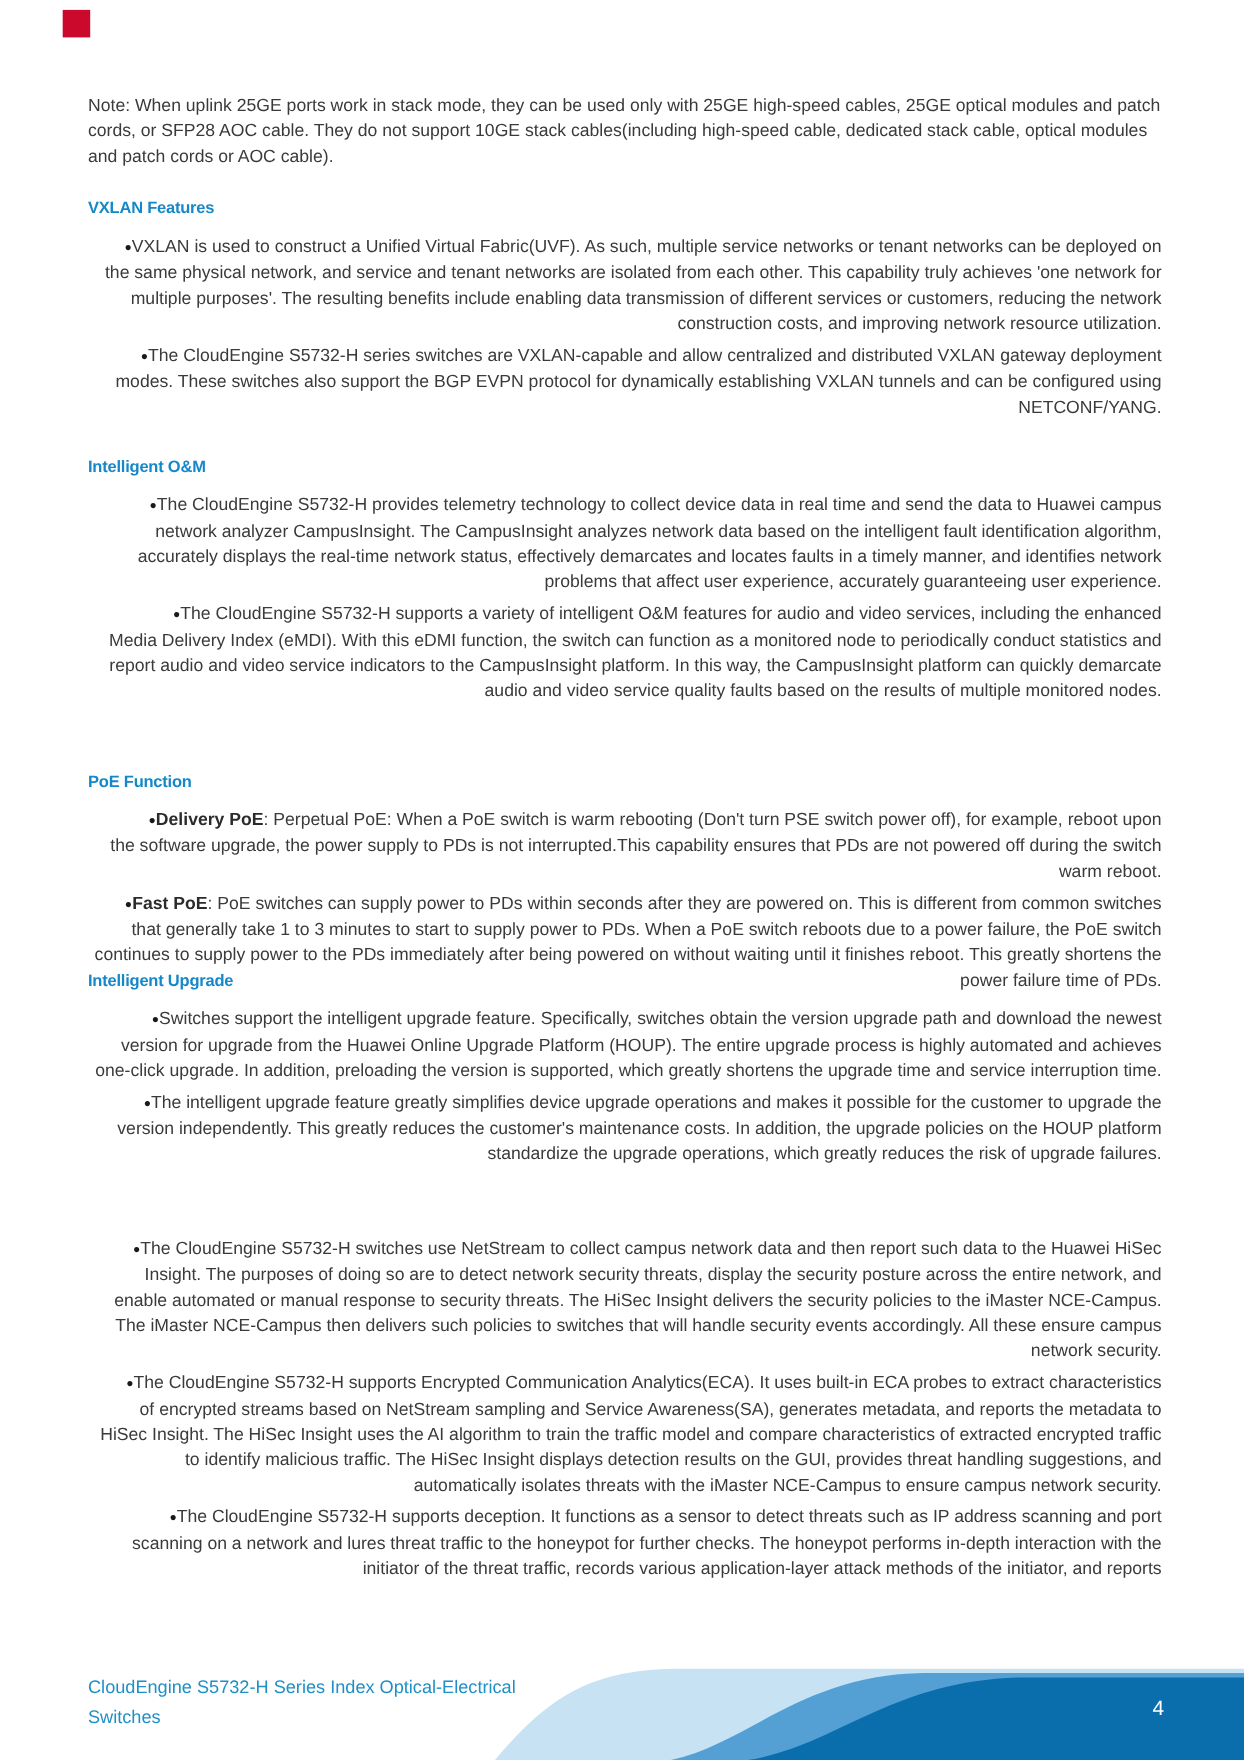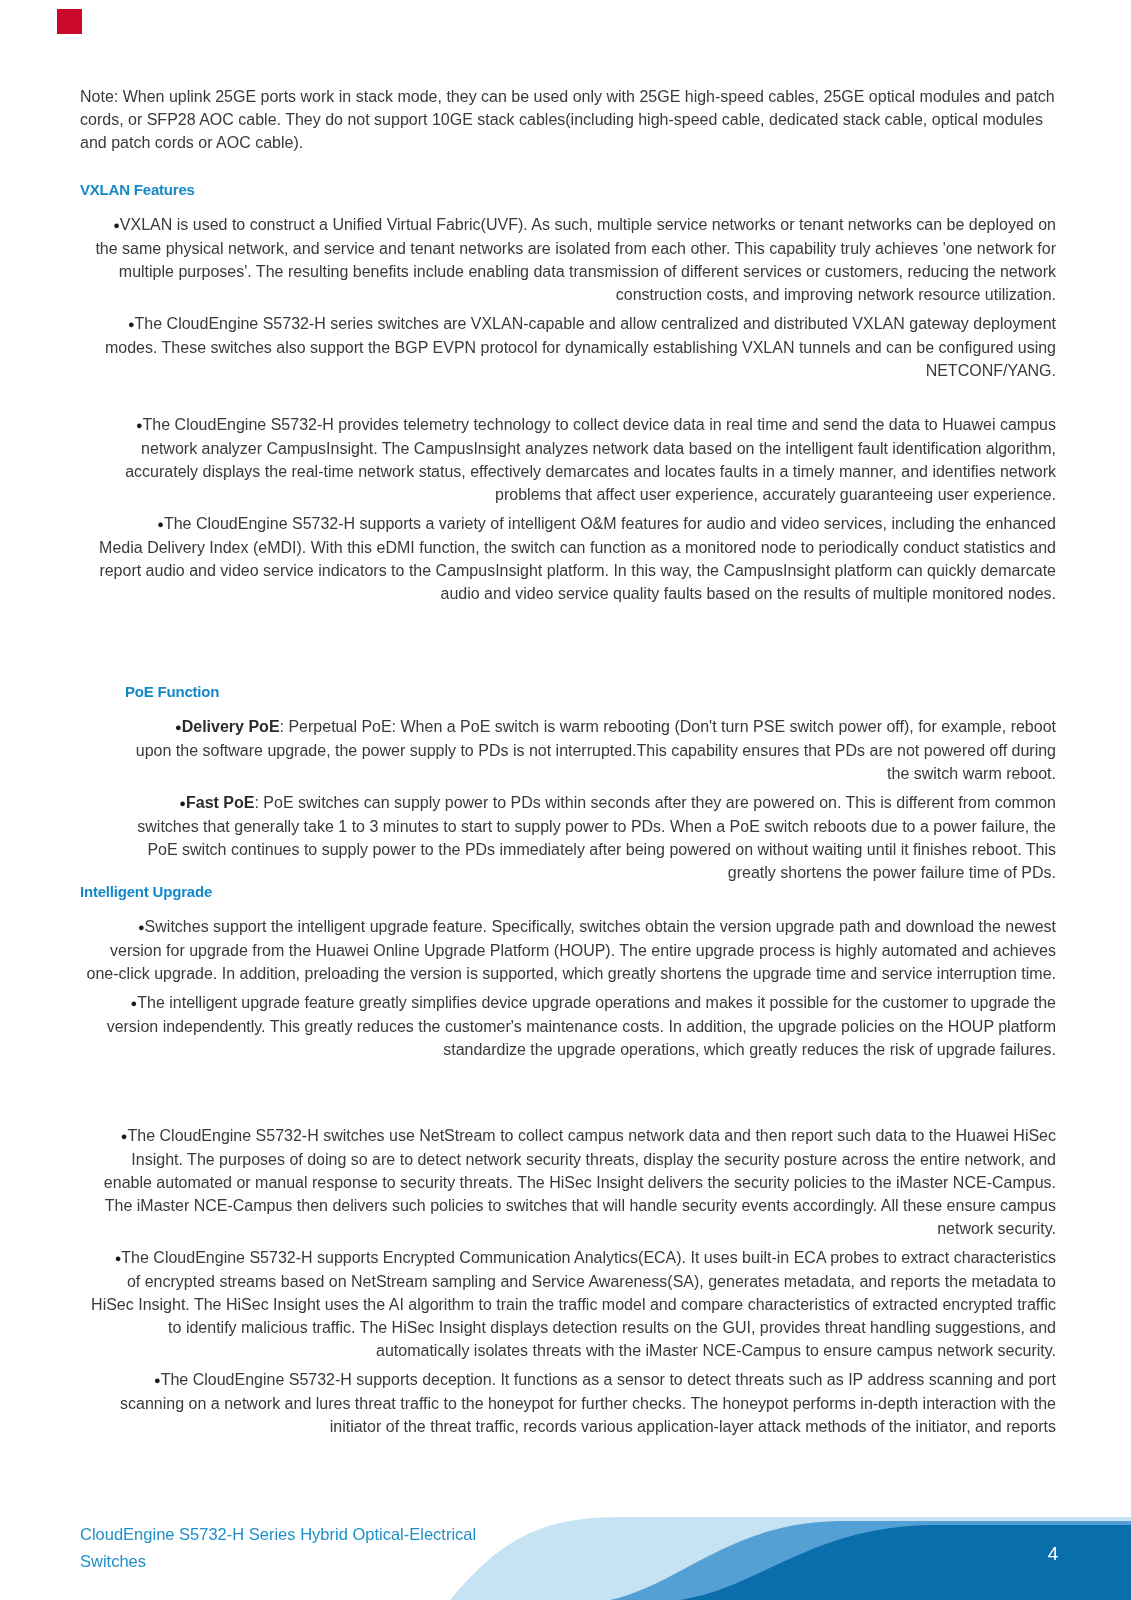--- a/index.html
+++ b/index.html
@@ -18,21 +18,21 @@
   .content{
     position:absolute;left:80px;top:0;width:976px;height:1600px;
   }
   .note{
     position:absolute;left:0;right:0;top:85px;
     font-size:16px;line-height:23px;margin:0;
   }
   .section{position:absolute;left:0;right:0;}
   .sec-vxlan{top:178px;}
   .sec-om{top:413px;}
-  .sec-poe{top:680px;margin-left:45px;}
+  .sec-poe{top:699px;}
   .sec-upgrade{top:880px;}
   .sec-bigdata{top:1124px;}
   h2.sec-title{
     margin:0 0 11px 0;
     font-size:15px;line-height:24px;
     font-weight:bold;color:#1488c8;
     letter-spacing:-0.2px;
   }
   p.bullet{
     margin:0 0 6px 0;
@@ -71,20 +71,21 @@
 
     <p class="note">Note: When uplink 25GE ports work in stack mode, they can be used only with 25GE high-speed cables, 25GE optical modules and patch cords, or SFP28 AOC cable. They do not support 10GE stack cables(including high-speed cable, dedicated stack cable, optical modules and patch cords or AOC cable).</p>
 
     <div class="section sec-vxlan">
       <h2 class="sec-title">VXLAN Features</h2>
       <p class="bullet"><span class="marker">●</span><span>VXLAN is used to construct a Unified Virtual Fabric(UVF). As such, multiple service networks or tenant networks can be deployed on the same physical network, and service and tenant networks are isolated from each other. This capability truly achieves 'one network for multiple purposes'. The resulting benefits include enabling data transmission of different services or customers, reducing the network construction costs, and improving network resource utilization.</span></p>
       <p class="bullet"><span class="marker">●</span><span>The CloudEngine S5732-H series switches are VXLAN-capable and allow centralized and distributed VXLAN gateway deployment modes. These switches also support the BGP EVPN protocol for dynamically establishing VXLAN tunnels and can be configured using NETCONF/YANG.</span></p>
     </div>
 
     <div class="section sec-om">
+      <h2 class="sec-title">Intelligent O&amp;M</h2>
       <p class="bullet"><span class="marker">●</span><span>The CloudEngine S5732-H provides telemetry technology to collect device data in real time and send the data to Huawei campus network analyzer CampusInsight. The CampusInsight analyzes network data based on the intelligent fault identification algorithm, accurately displays the real-time network status, effectively demarcates and locates faults in a timely manner, and identifies network problems that affect user experience, accurately guaranteeing user experience.</span></p>
       <p class="bullet"><span class="marker">●</span><span>The CloudEngine S5732-H supports a variety of intelligent O&amp;M features for audio and video services, including the enhanced Media Delivery Index (eMDI). With this eDMI function, the switch can function as a monitored node to periodically conduct statistics and report audio and video service indicators to the CampusInsight platform. In this way, the CampusInsight platform can quickly demarcate audio and video service quality faults based on the results of multiple monitored nodes.</span></p>
     </div>
 
     <div class="section sec-poe">
       <h2 class="sec-title">PoE Function</h2>
       <p class="bullet"><span class="marker">●</span><b class="lead">Delivery PoE</b><span>: Perpetual PoE: When a PoE switch is warm rebooting (Don't turn PSE switch power off), for example, reboot upon the software upgrade, the power supply to PDs is not interrupted.This capability ensures that PDs are not powered off during the switch warm reboot.</span></p>
       <p class="bullet"><span class="marker">●</span><b class="lead">Fast PoE</b><span>: PoE switches can supply power to PDs within seconds after they are powered on. This is different from common switches that generally take 1 to 3 minutes to start to supply power to PDs. When a PoE switch reboots due to a power failure, the PoE switch continues to supply power to the PDs immediately after being powered on without waiting until it finishes reboot. This greatly shortens the power failure time of PDs.</span></p>
     </div>
 
@@ -101,18 +102,18 @@
     </div>
 
   </div>
 
   <svg class="wave" viewBox="0 0 681 100" preserveAspectRatio="none" aria-hidden="true">
     <path d="M 0 100 C 50 40, 90 17, 170 17 L 681 17 L 681 100 Z" fill="#c6e2f3"></path>
     <path d="M 160 100 C 230 85, 280 22, 390 21 L 681 21 L 681 100 Z" fill="#54a0d4"></path>
     <path d="M 230 100 C 310 88, 360 27, 480 25 L 681 25 L 681 100 Z" fill="#0a6ead"></path>
   </svg>
 
-  <p class="footer-title"><span>CloudEngine S5732-H Series Hybrid Optical-Electrical</span><br>
+  <p class="footer-title"><span>CloudEngine S5732-H Series Index Optical-Electrical</span><br>
   <span>Switches</span></p>
 
   <div class="page-number">4</div>
 
 </div>
 
 </body></html>

